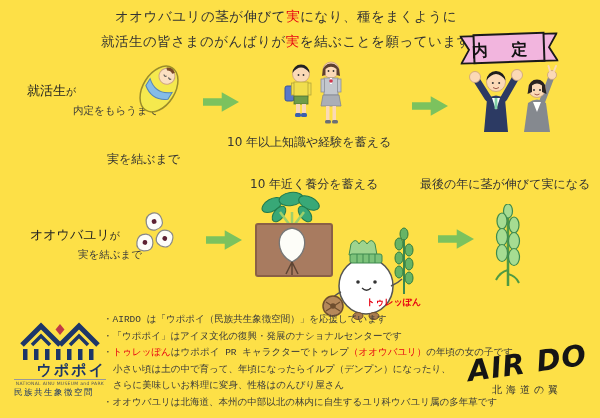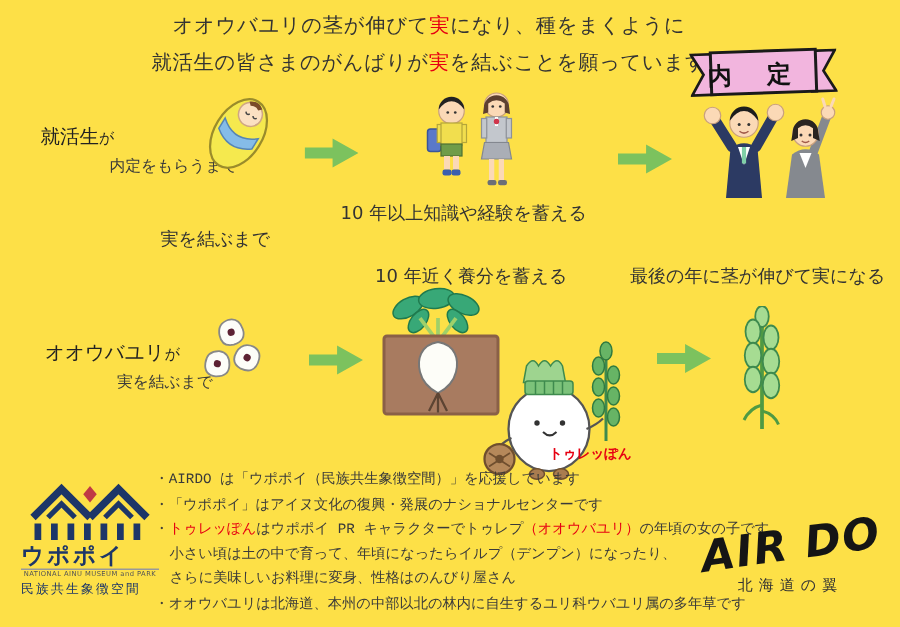--- a/index.html
+++ b/index.html
@@ -16,21 +16,21 @@
   .rowlabel { font-size:13px; color:#222; }
   .rowlabel .suffix { font-size:10px; }
   .sublabel { font-size:10.5px; color:#3a3a3a;padding-left:40px; }
   .arrow {
     position:absolute; background:var(--arrow-green,#7cc25e);
     clip-path:polygon(0 33%, 52% 33%, 52% 6%, 100% 50%, 52% 94%, 52% 67%, 0 67%);
   }
   .notes { position:absolute; left:103px; top:312px; }
   .note { font-size:9.5px; line-height:16.5px; color:#3a3a3a; white-space:nowrap;font-family:Liberation Mono, monospace; }
   .note.indent { padding-left:10px; }
-  .upopoy-title { position:absolute; left:14px; top:361px; width:92px; text-align:left;
+  .upopoy-title { position:absolute; left:14px; top:361px; width:92px; text-align:right;
     font-size:15px; font-weight:bold; letter-spacing:2px; color:var(--navy,#1d3668); }
   .upopoy-en { position:absolute; left:14px; top:379px; width:92px; text-align:center;
     font-size:4.5px; color:#555; letter-spacing:0.3px; border-top:0.5px solid #999; padding-top:1px; }
   .upopoy-jp { position:absolute; left:14px; top:387px; width:92px; 
     font-size:8.5px; letter-spacing:1.5px; color:var(--navy,#1d3668); }
   .airdo { position:absolute; left:460px; top:346px; width:134px; text-align:center; }
   .airdo .wordmark { font-size:29px; font-weight:bold; font-style:italic; color:#151515;
     transform:rotate(-8deg); display:inline-block; letter-spacing:1px; }
   .airdo .tagline { font-size:10px; letter-spacing:4px; color:#333; margin-top:3px; }
   .mascot-name { font-size:9px; font-weight:bold; }

